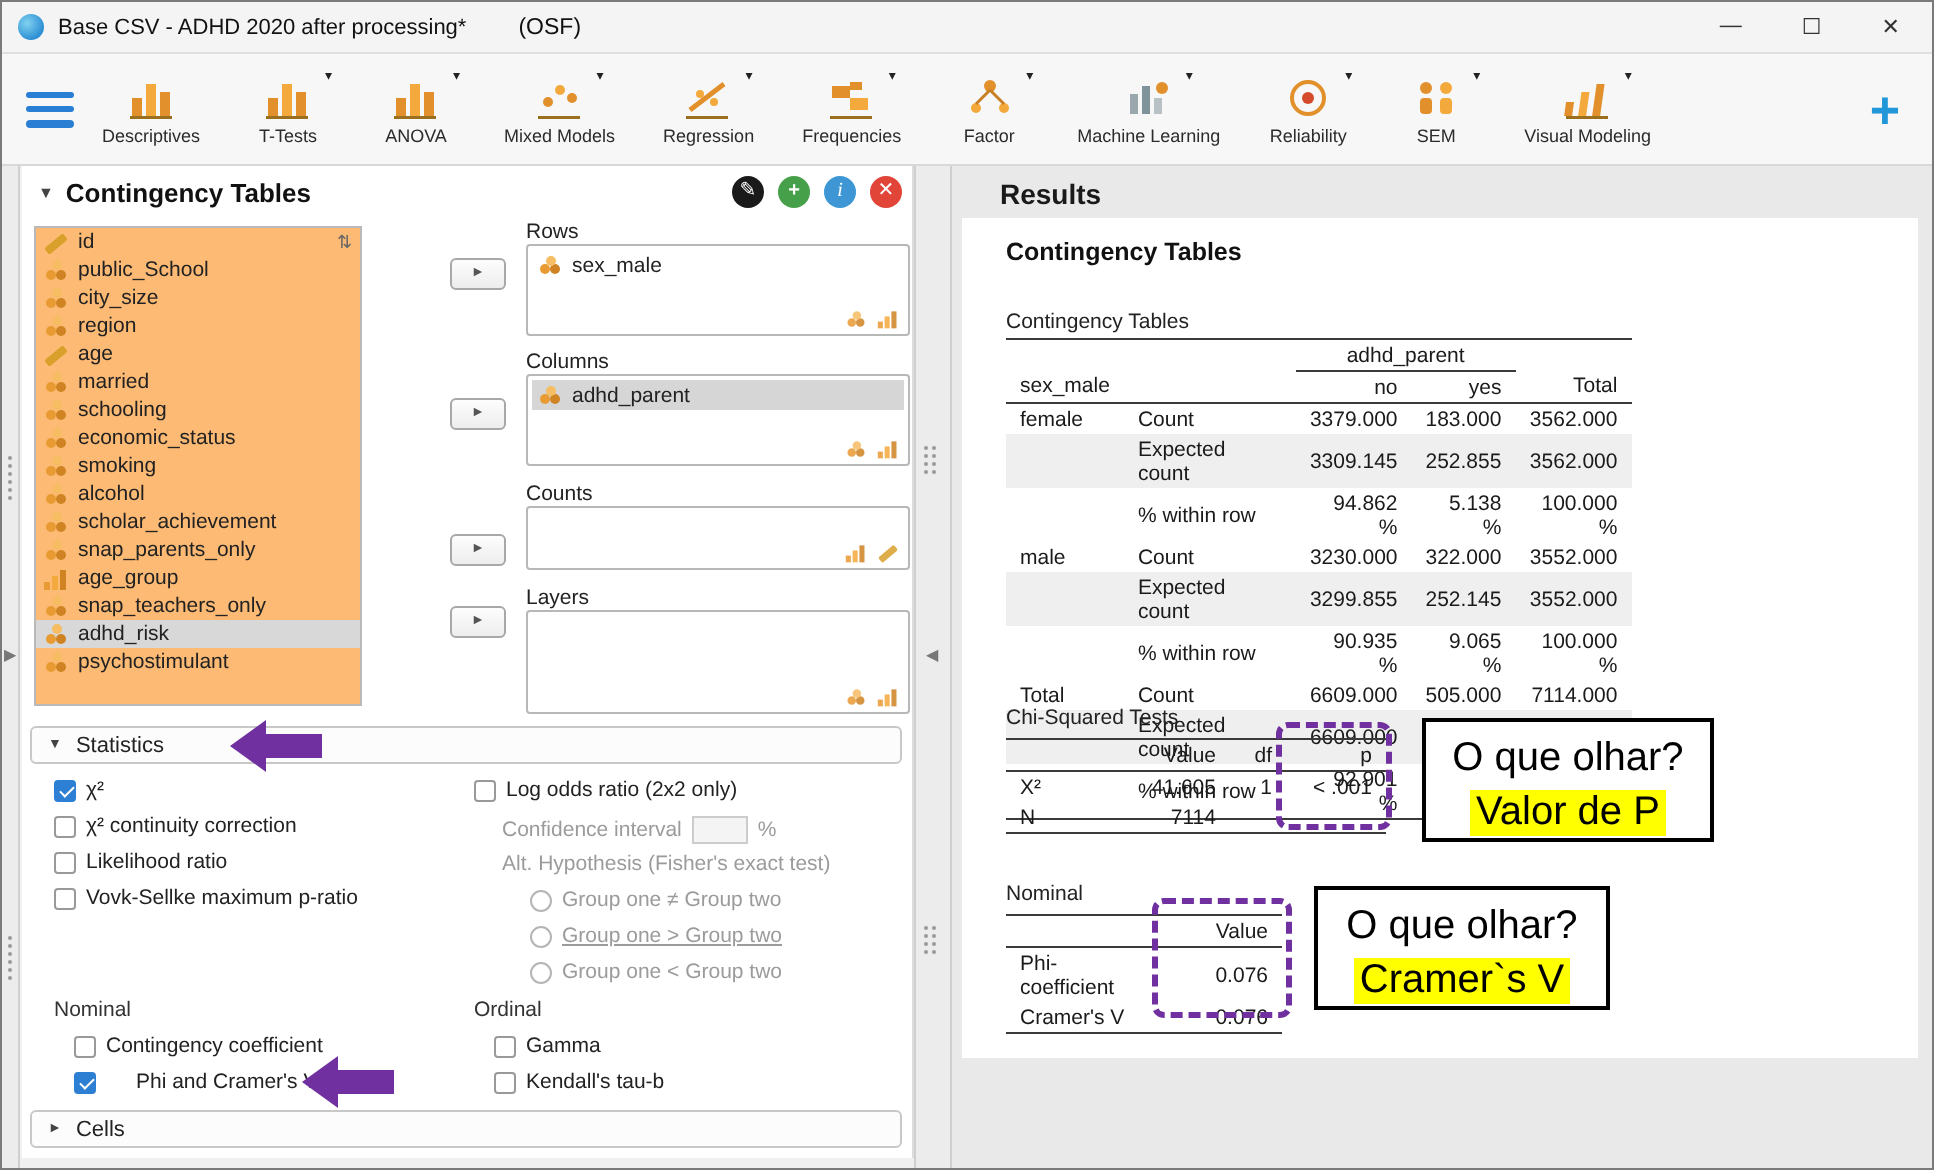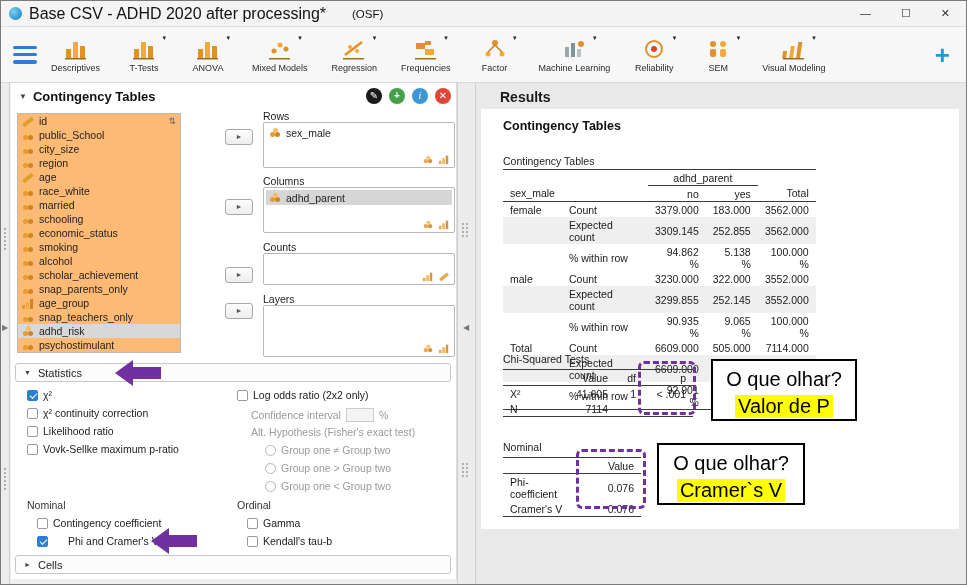--- a/index.html
+++ b/index.html
@@ -2,21 +2,21 @@
 <html><head>
 <meta charset="utf-8">
 <style>
   * { margin:0; padding:0; box-sizing:border-box; }
   body { font-family:"Liberation Sans", sans-serif; background:#fff; }
   .window { position:relative; width:967px; height:585px; border:1px solid #7a7a7a; background:#fff; overflow:hidden; }
 
   
   .titlebar { height:26px; background:#f4f4f4; border-bottom:1px solid #e0e0e0; display:flex; align-items:center; padding:0 8px; }
   .app-icon { width:13px; height:13px; border-radius:50%; background:radial-gradient(circle at 35% 35%, #7fd2f0, #2e8fd4 70%); margin-right:7px; flex:none; }
-  .title { font-size:16px; color:#111; }
+  .title { font-size:11px; color:#111; }
   .title-sub { font-size:11.5px; color:#111; margin-left:26px; }
   .win-controls { margin-left:auto; display:flex; gap:30px; padding-right:8px; font-size:11px; color:#333; }
   .win-controls span { cursor:default; }
 
   
   .toolbar { height:56px; background:#f7f7f7; border-bottom:1px solid #d8d8d8; display:flex; align-items:center; }
   .hamburger { width:24px; height:18px; margin:0 14px 0 12px; display:flex; flex-direction:column; justify-content:space-between; }
   .hamburger i { display:block; height:3.5px; border-radius:2px; background:#2a7fd4; }
   .modules { display:flex; gap:24px; align-items:flex-end; }
   .module { display:flex; flex-direction:column; align-items:center; gap:2px; min-width:40px; }
@@ -325,24 +325,20 @@
         <div class="vrow">
             <span class="ic nominal"></span>
             <span>region</span>
           </div>
         <div class="vrow">
             <span class="ic scale"></span>
             <span>age</span>
           </div>
         <div class="vrow">
             <span class="ic nominal"></span>
-            <span>race_white</span>
-          </div>
-        <div class="vrow">
-            <span class="ic nominal"></span>
             <span>married</span>
           </div>
         <div class="vrow">
             <span class="ic nominal"></span>
             <span>schooling</span>
           </div>
         <div class="vrow">
             <span class="ic nominal"></span>
             <span>economic_status</span>
           </div>
@@ -457,21 +453,21 @@
         <input class="ci-input" value="95.0" style="">
         <span>%</span>
       </div>
       <div class="opt dis" style="left:240px; top:343px;">
         <span>Alt. Hypothesis (Fisher's exact test)</span>
       </div>
       <label class="opt dis" style="left:254px; top:361px;">
         <span class="radio"></span>
         <span>Group one ≠ Group two</span>
       </label>
-      <label class="opt dis" style="left:254px; top:379px;">
+      <label class="opt dis" style="left:254px; top:379px;text-decoration:underline;">
         <span class="radio"></span>
         <span>Group one &gt; Group two</span>
       </label>
       <label class="opt dis" style="left:254px; top:397px;">
         <span class="radio"></span>
         <span>Group one &lt; Group two</span>
       </label>
 
       <span class="grp-label" style="left:16px; top:416px;">Nominal</span>
       <span class="grp-label" style="left:226px; top:416px;">Ordinal</span>

